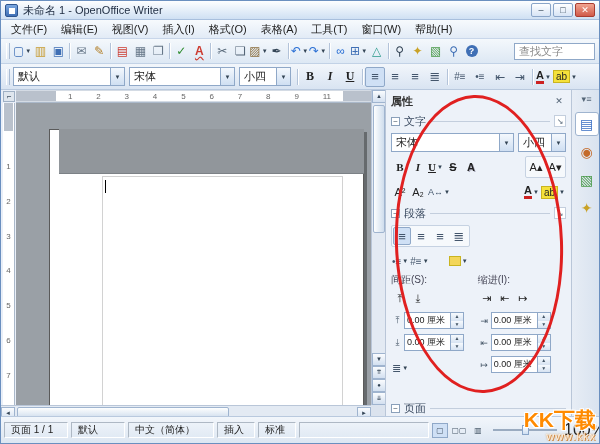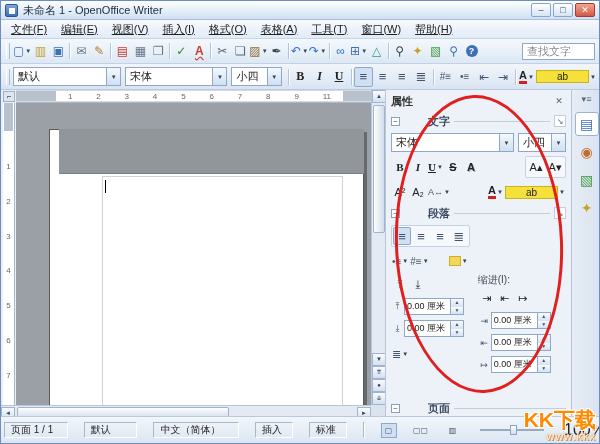--- a/index.html
+++ b/index.html
@@ -19,53 +19,53 @@
   .title-text { margin-left:5px; color:#1d2b40; }
   .win-buttons { margin-left:auto; display:flex; gap:2px; }
   .win-btn { width:20px; height:14px; border:1px solid #8aa5c8; border-radius:2px;
     background:linear-gradient(#ffffff,#d7e4f5); font-size:9px; line-height:12px;
     text-align:center; color:#345; }
   .win-btn.close { background:linear-gradient(#f2a490,#d05a4a); border-color:#a83c30; color:#fff; }
 
   
   .menubar { position:absolute; top:19px; left:0; right:0; height:19px;
     background:linear-gradient(#f7fafd,#e2ebf6); border-bottom:1px solid #c8d6ea;
-    display:flex; align-items:center; padding:0 3px;text-decoration:underline; }
+    display:flex; align-items:center; padding:0 3px; }
   .menu-item { padding:2px 7px; }
 
   
   .toolbar1 { position:absolute; top:38px; left:0; right:0; height:25px;
     background:linear-gradient(#f4f8fc,#dde8f4); border-bottom:1px solid #c2d2e6;
     display:flex; align-items:center; padding:0 2px; }
   .toolbar2 { position:absolute; top:63px; left:0; right:0; height:26px;
     background:linear-gradient(#f2f6fb,#d9e4f2); border-bottom:1px solid #b9c9de;
     display:flex; align-items:center; padding:0 2px; }
   .tb-handle { width:4px; height:16px; border-left:1px solid #ffffff; border-right:1px solid #aabcd4; margin:0 3px; }
   .sep { width:1px; height:16px; background:#b3c3d9; box-shadow:1px 0 0 #fff; margin:0 2px; }
   .tbi { height:18px; min-width:18px; display:flex; align-items:center; justify-content:center;
     border-radius:2px; font-size:12px; }
   .tbi .g { display:inline-block; }
   .tbi .dd { font-size:6px; color:#345; margin-left:1px; }
-  .findbox { margin-left:auto; margin-right:2px; width:73px; height:17px; border:1px solid #8fa8c8;
+  .findbox { margin-left:auto; margin-right:2px; width:81px; height:17px; border:1px solid #8fa8c8;
     background:#fff; color:#8a8a8a; display:flex; align-items:center; padding:0 4px; overflow:hidden; white-space:nowrap; }
 
   .combo { height:19px; border:1px solid #8fa8c8; background:#fff; display:flex; align-items:stretch; margin-right:4px; }
   .combo .val { flex:1; padding:1px 4px; overflow:hidden; white-space:nowrap; }
   .combo .cbtn { width:14px; background:linear-gradient(#f4f8fd,#cfdff2); border-left:1px solid #8fa8c8;
     display:flex; align-items:center; justify-content:center; font-size:6px; color:#345; }
   .fmt-btn { width:20px; height:20px; display:flex; align-items:center; justify-content:center; border-radius:2px; font-size:12px; }
   .fmt-btn.act { background:#cfe0f5; border:1px solid #8fa8c8; }
   .b-bold { font-family:"Liberation Serif",serif; font-weight:bold; }
   .b-italic { font-family:"Liberation Serif",serif; font-style:italic; font-weight:bold; }
   .b-under { font-family:"Liberation Serif",serif; font-weight:bold; text-decoration:underline; }
   .al-glyph { font-size:13px; color:#44566c; }
   .split { display:flex; align-items:center; height:20px; border-radius:2px; padding:0 1px; }
   .split .dd { font-size:6px; color:#345; margin-left:1px; }
   .a-red { font-weight:bold; border-bottom:3px solid #cc2222; line-height:11px; }
-  .ab-yel { background:#f5e13a; padding:0 20px; font-size:10px; border:1px solid #c9b420; }
+  .ab-yel { background:#f5e13a; padding:0 2px; font-size:10px; border:1px solid #c9b420; }
 
   
   .corner-box { position:absolute; left:2px; top:90px; width:12px; height:11px; background:#dfe6ee;
     border:1px solid #9fb0c4; font-size:8px; line-height:9px; text-align:center; color:#456; }
   .hruler { position:absolute; left:15px; top:89px; width:355px; height:13px; background:#d4dbe4; border-bottom:1px solid #aab8c9; }
   .hruler .cap-l { position:absolute; left:0; top:1px; bottom:1px; width:40px; background:#b9c1cc; }
   .hruler .cap-r { position:absolute; right:0; top:1px; bottom:1px; width:28px; background:#b9c1cc; }
   .hruler .track { position:absolute; left:40px; right:28px; top:1px; bottom:1px; background:#fff;
     display:flex; align-items:center; }
   .hruler .nums { flex:1; display:flex; justify-content:space-around; font-size:8px; color:#666; }
@@ -96,21 +96,21 @@
   .sc-corner { position:absolute; left:370px; top:404px; width:14px; height:15px; background:#dbe3ee; }
 
   
   .sidebar { position:absolute; left:384px; top:89px; width:186px; bottom:24px;
     background:#edf2f9; border-left:1px solid #b9c6d8; display:flex; flex-direction:column; padding:3px 5px; }
   .sb-header { display:flex; align-items:center; height:17px; }
   .sb-title { font-weight:bold; color:#333; }
   .sb-close { margin-left:auto; width:14px; height:14px; text-align:center; line-height:13px; font-size:9px; color:#567; }
   .sect-hdr { display:flex; align-items:center; gap:4px; height:16px; margin-top:3px; }
   .col-box { width:9px; height:9px; border:1px solid #8aa0ba; background:#fff; font-size:8px; line-height:7px; text-align:center; color:#456; }
-  .sect-label { font-weight:bold; color:#3a4a60;margin-left:24px; }
+  .sect-label { font-weight:normal; color:#3a4a60; }
   .sect-rule { flex:1; height:1px; background:#c3cedd; }
   .launch { width:12px; height:12px; font-size:8px; line-height:11px; text-align:center; color:#567;
     border:1px solid #c3cedd; background:#fff; }
   .sb-row { display:flex; align-items:center; margin-top:4px; }
   .sb-btn { width:20px; height:20px; display:flex; align-items:center; justify-content:center; border-radius:2px; font-size:11px; }
   .sb-btn.small { width:18px; height:18px; }
   .sb-btn.act { background:#cfe0f5; border:1px solid #8fa8c8; }
   .grp { display:flex; border:1px solid #c6d2e2; border-radius:2px; background:#f6f9fc; padding:1px; gap:1px; }
   .push-r { margin-left:auto; }
   .lbl { font-size:10px; color:#445; }
@@ -130,21 +130,21 @@
     background:linear-gradient(90deg,#e7edf5,#d8e2ef); border-left:1px solid #b9c6d8;
     display:flex; flex-direction:column; align-items:center; padding-top:2px; gap:4px; }
   .strip-menu { width:20px; height:16px; font-size:9px; color:#567; text-align:center; line-height:15px; }
   .side-tab { width:24px; height:24px; display:flex; align-items:center; justify-content:center;
     border-radius:3px; font-size:14px; }
   .side-tab.act { background:#fff; border:1px solid #9fb4cf; }
 
   
   .statusbar { position:absolute; left:0; right:0; bottom:0; height:23px;
     background:linear-gradient(#f2f6fb,#dce6f2); border-top:1px solid #b9c9de;
-    display:flex; align-items:center; padding:13px 3px; gap:16px; }
+    display:flex; align-items:center; padding:13px 3px; gap:3px; }
   .sb-cell { height:16px; display:flex; align-items:center; padding:0 6px;
     border:1px solid; border-color:#aeb8c4 #ffffff #ffffff #aeb8c4; white-space:nowrap; font-size:10px; }
   .sb-spacer { flex:1; height:16px; border:1px solid; border-color:#aeb8c4 #ffffff #ffffff #aeb8c4; }
   .view-btn { width:16px; height:15px; display:flex; align-items:center; justify-content:center;
     font-size:8px; color:#456; border:1px solid transparent; }
   .view-btn.act { background:#cfe0f5; border-color:#8fa8c8; }
   .slider { width:64px; height:2px; background:#9aabc0; position:relative; margin:0 4px; }
   .slider .kn { position:absolute; left:46%; top:-4px; width:7px; height:10px;
     background:linear-gradient(#fff,#cfdff2); border:1px solid #8aa5c8; }
   .zoom-txt { width:32px; text-align:right; font-size:16px; }
@@ -473,20 +473,21 @@
         <span style="font-size:10px;color:#44566c">#≡</span>
           <span class="dd">▼</span>
       </span>
       <span class="split" style="margin-left:18px">
         <span style="width:12px;height:10px;background:#f3d65a;border:1px solid #c9b420;display:inline-block"></span>
           <span class="dd">▼</span>
       </span>
     </div>
     <div class="two-col">
       <div class="col-l">
+        <div class="lbl">间距(S):</div>
         <div class="sb-row" style="margin-top:2px">
           <span class="sb-btn small">⤒</span>
           <span class="sb-btn small">⤓</span>
         </div>
         <div id="spacing-spinners">
             <div class="spin">
               <span class="sicon">⤒</span>
               <div class="fld">0.00 厘米</div>
               <div class="arrows">
                 <div>▲</div>

